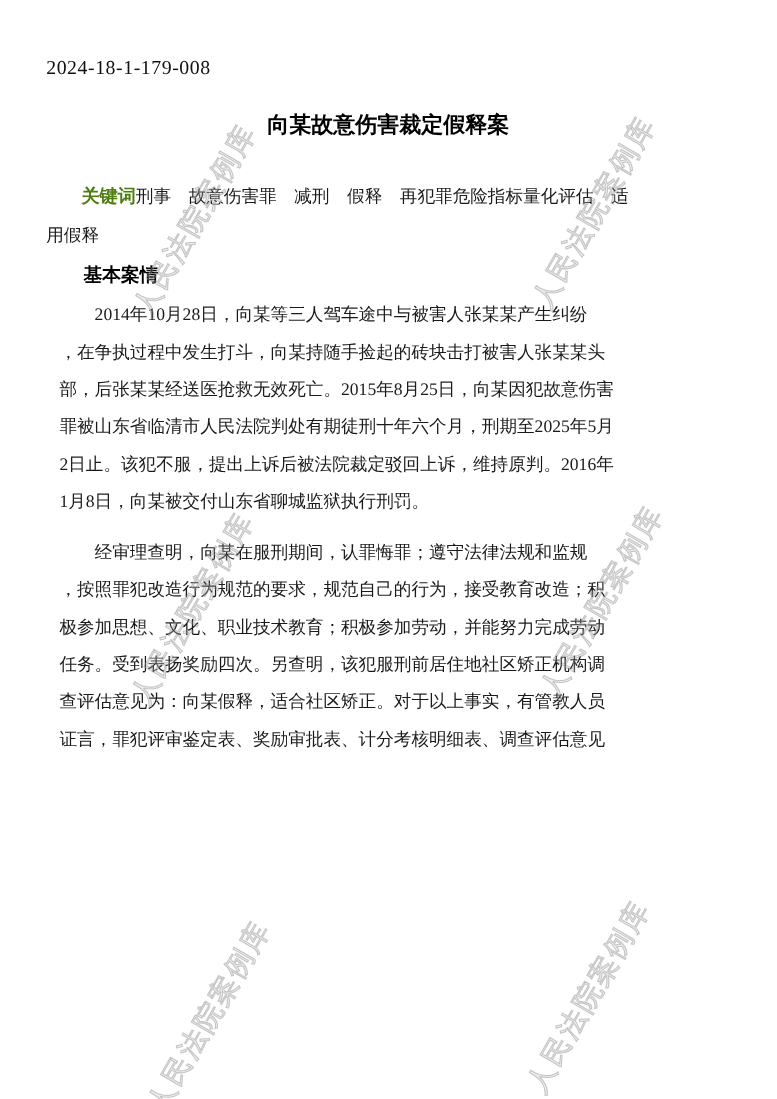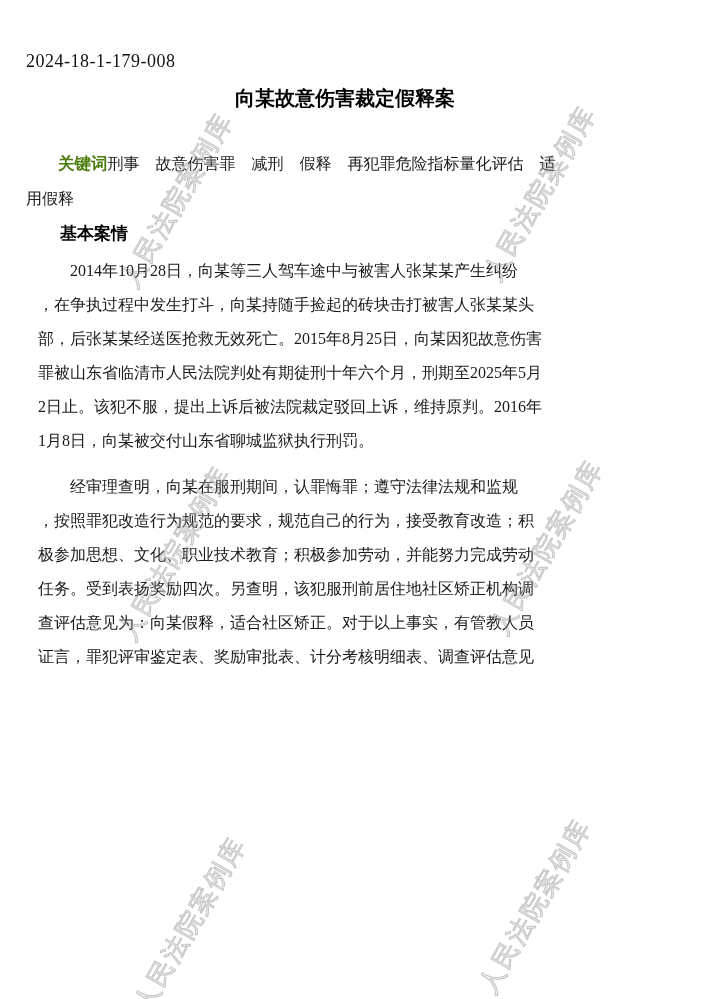--- a/index.html
+++ b/index.html
@@ -4,27 +4,27 @@
 <style>
   html,body{margin:0;padding:0;background:#ffffff;}
   .page{
     position:relative;
     width:706px;height:999px;
     background:#ffffff;
     overflow:hidden;
     color:#1e1e1e;
     font-family:"Liberation Serif", serif;
   }
-  .content{position:relative;z-index:1;padding:50px 42px 0 26px;}
+  .content{position:relative;z-index:1;padding:50px 42px 0 42px;}
   .case-number{
     font-family:"Liberation Serif", serif;
     font-size:18px;line-height:22px;letter-spacing:.5px;color:#111;
   }
   .doc-title{
-    margin-top:14px;text-align:center;
+    margin-top:30px;text-align:center;
     font-family:"Liberation Sans", sans-serif;
     font-weight:700;font-size:20px;line-height:24px;color:#000;
   }
   .doc-subtitle{
     margin-top:12px;text-align:center;
     font-size:16px;line-height:37px;
     white-space:pre-line;color:#1a1a1a;
   }
   .keywords{
     margin:36px 0 0 0;

